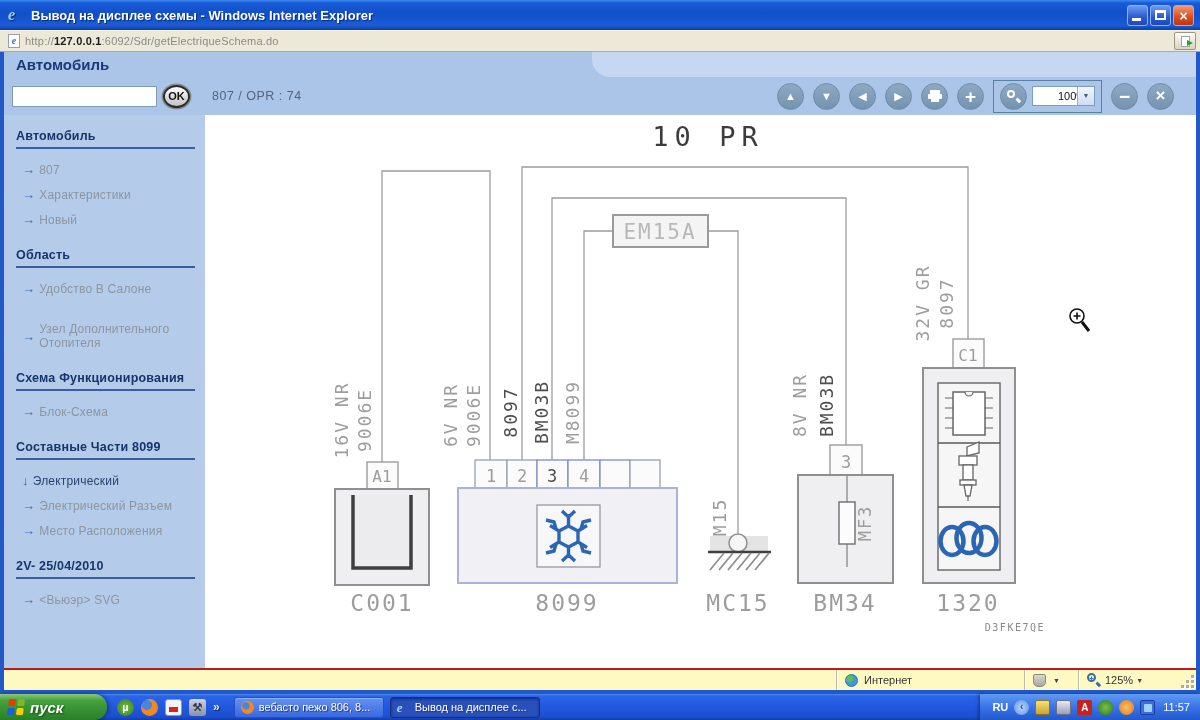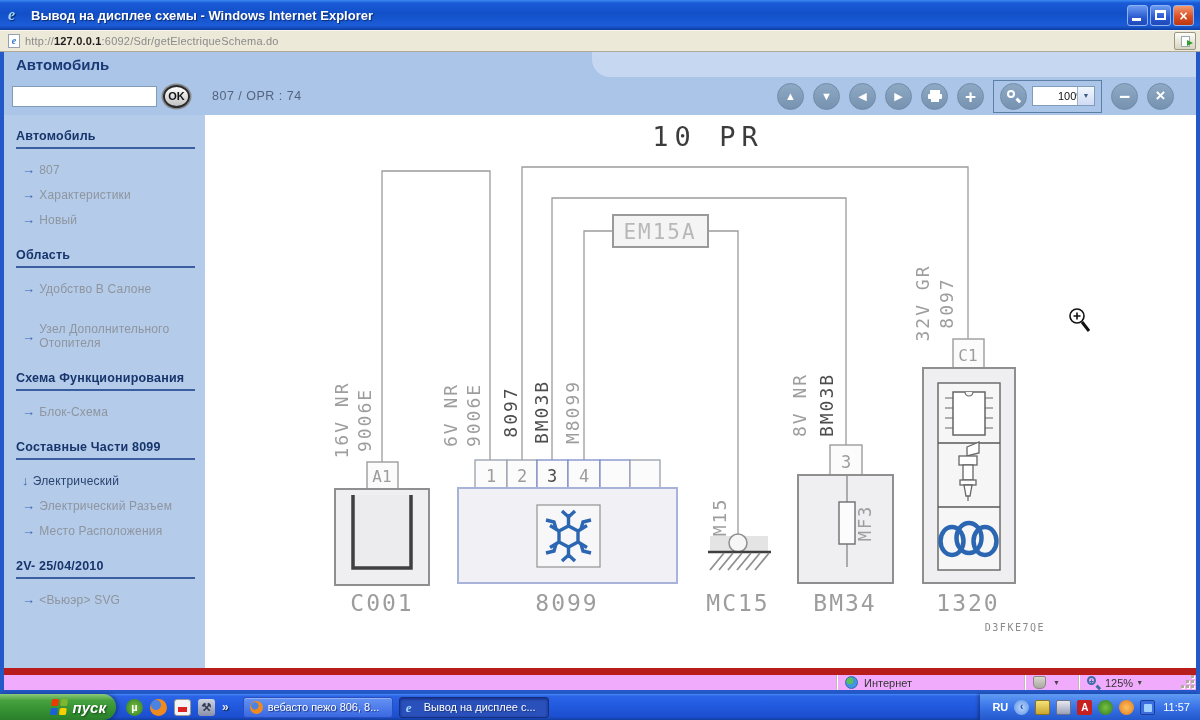--- a/index.html
+++ b/index.html
@@ -73,40 +73,40 @@
   .side-item.sel { color:#2a4470; }
   .content { flex:1; background:#ffffff; position:relative; }
   svg text { font-family:"DejaVu Sans Mono", monospace; }
   .wire { stroke:#9c9c9c; stroke-width:1.3; fill:none; }
   .cbox { fill:#efeff1; stroke:#8f8f8f; stroke-width:2; }
   .conn { fill:#fbfbfc; stroke:#9c9c9c; stroke-width:1.4; }
   .lblg { fill:#9d9d9d; }
   .lbld { fill:#4d4d4d; }
 
   
-  .statusbar { position:absolute; left:0; bottom:0; width:100%; height:22px; background:#f0abfc; border-top:7px solid #b91c1c;
+  .statusbar { position:absolute; left:0; bottom:0; width:100%; height:22px; background:#fef9c3; border-top:2px solid #b91c1c;
     display:flex; align-items:center; font-size:11px; color:#333; }
   .sb-pane { height:100%; display:flex; align-items:center; border-left:1px solid #c0bcac; box-shadow:inset 1px 0 0 #fff; padding:0 8px; }
   .sb-main { flex:1; border-left:none; box-shadow:none; }
   .globe { width:13px; height:13px; border-radius:50%; border:1px solid #2b6cb0;
     background:radial-gradient(circle at 35% 35%, #59c059 0 34%, #4495e0 36%); margin-right:6px; }
   .shield { width:13px; height:13px; background:linear-gradient(#d8d8d0,#a8a8a0); border:1px solid #8a8a80; border-radius:2px 2px 5px 5px; margin-right:4px; }
   .sb-caret { font-size:7px; color:#444; margin-left:3px; }
   .magblue { position:relative; width:14px; height:14px; margin-right:4px; }
   .magblue .lens { position:absolute; width:9px; height:9px; border:2px solid #3a6ea5; border-radius:50%; color:#3a6ea5; font:bold 8px/8px "Liberation Sans",sans-serif; text-align:center; }
   .magblue .handle { position:absolute; left:9px; top:10px; width:5px; height:2.5px; background:#3a6ea5; transform:rotate(45deg); }
   .grip { width:14px; height:100%; position:relative; }
   .grip i { position:absolute; width:3px; height:3px; background:#b0ac98; box-shadow:1px 1px 0 #fff; }
 
   
   .taskbar { position:absolute; left:0; top:694px; width:1200px; height:26px;
     background:linear-gradient(180deg,#4a8bf4 0%,#2c64e8 8%,#2159de 50%,#1c4ecf 88%,#123f9e 100%); display:flex; align-items:center; }
-  .startbtn { height:26px; width:116px; border-radius:0 13px 13px 0;
+  .startbtn { height:26px; width:107px; border-radius:0 13px 13px 0;
     background:linear-gradient(180deg,#8cc87a 0%,#46a23e 25%,#369232 60%,#2a7f2a 100%);
-    box-shadow:2px 0 4px rgba(0,0,0,.35); display:flex; align-items:center; padding:0 10px 0 8px; gap:6px;justify-content:flex-end; }
+    box-shadow:2px 0 4px rgba(0,0,0,.35); display:flex; align-items:center; padding:0 10px 0 8px; gap:6px; }
   .winflag { width:16px; height:16px; display:grid; grid-template-columns:7px 7px; grid-template-rows:7px 7px; gap:1.5px; transform:skewX(-8deg); }
   .winflag i { border-radius:1.5px; }
   .winflag .r{background:#ea3c00;} .winflag .g{background:#7db72f;} .winflag .b{background:#1a60d8;} .winflag .y{background:#f8d000;}
   .start-label { color:#fff; font:italic bold 15px "Liberation Sans",sans-serif; text-shadow:1px 1px 2px #124a12; }
   .quicklaunch { display:flex; align-items:center; gap:7px; padding:0 8px 0 10px; }
   .ql-icon { width:17px; height:17px; border-radius:3px; display:flex; align-items:center; justify-content:center; font:bold 11px/17px "Liberation Sans",sans-serif; }
   .ql-ut { border-radius:50%; background:radial-gradient(#77c043,#2e7a1e); color:#fff; }
   .ql-ff { border-radius:50%; background:radial-gradient(circle at 35% 35%,#4a84e0 0 30%,#f08a1e 34%); }
   .ql-dm { background:#f4f4f4; border:1px solid #999; position:relative; }
   .ql-dm i { position:absolute; left:3px; top:7px; width:9px; height:5px; background:#d22; }

